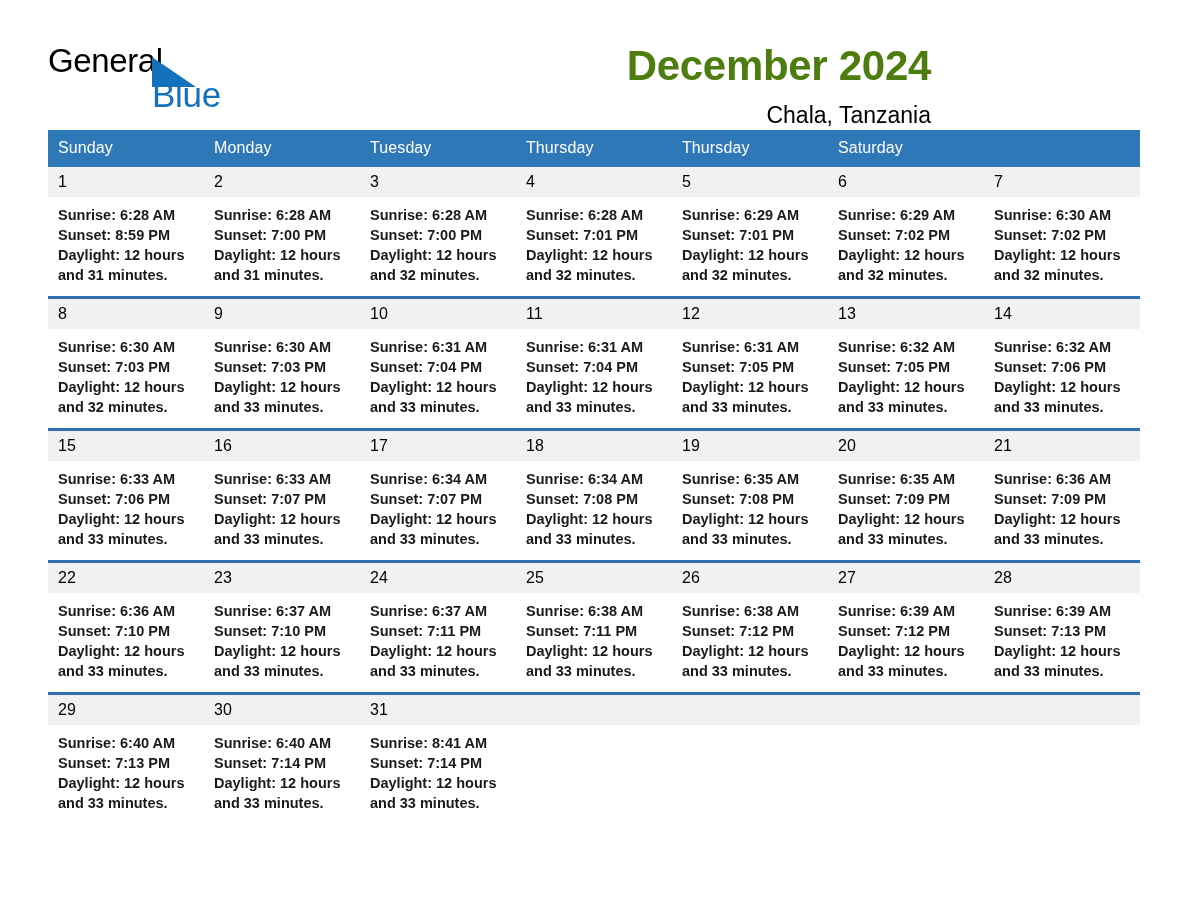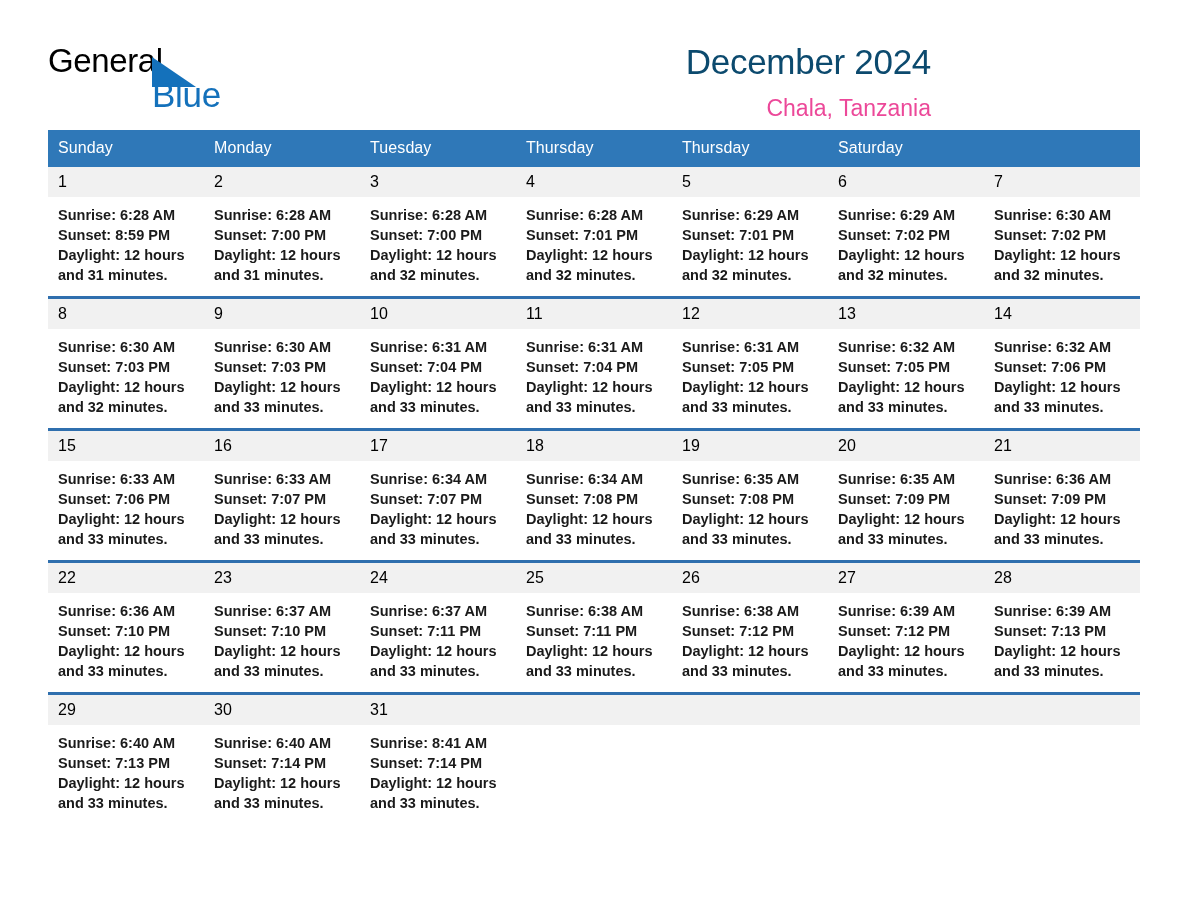--- a/index.html
+++ b/index.html
@@ -59,31 +59,31 @@
     font-size: 35px;
     color: #1471bb;
     letter-spacing: -0.3px;
     font-family: "Liberation Sans", sans-serif;
   }
   .title-wrap {
     text-align: right;
     padding-top: 0px;
   }
   .cal-title {
-    font-size: 35px;
-    font-weight: normal;
+    font-size: 42px;
+    font-weight: bold;
     line-height: 1.05;
-    color: #0c4a6e;
+    color: #4d7c0f;
     letter-spacing: -0.3px;
   }
   .cal-subtitle {
     font-size: 23px;
     line-height: 1.2;
     margin-top: 14px;
-    color: #ec4899;
+    color: #000000;
   }
 
   
   .calendar {
     width: 1092px;
     margin-top: 20px;
   }
   .weekday-row {
     display: grid;
     grid-template-columns: repeat(7, 1fr);

